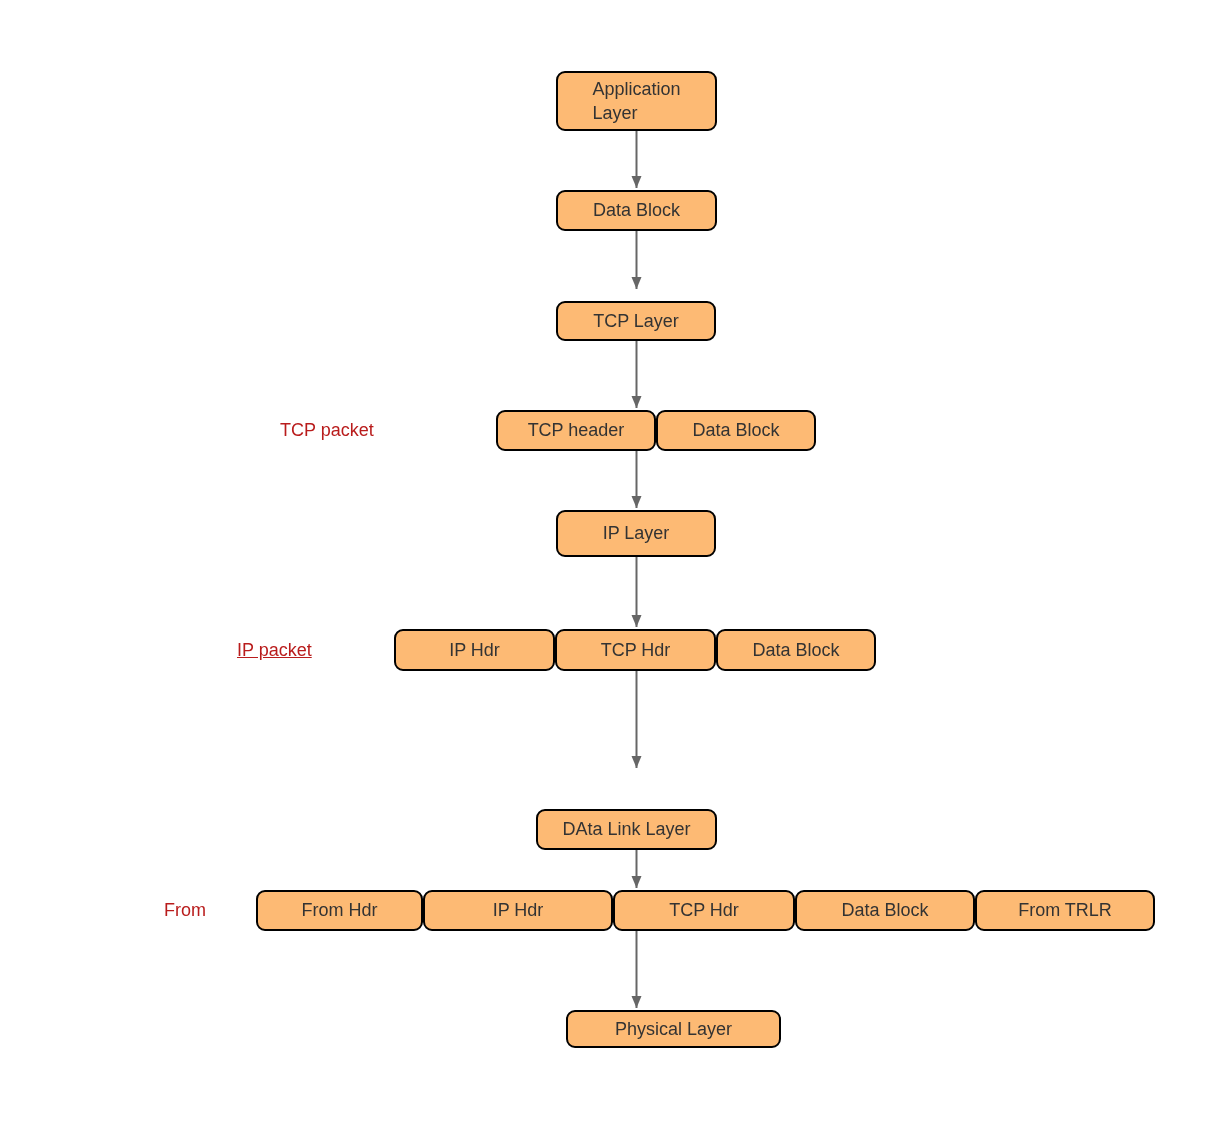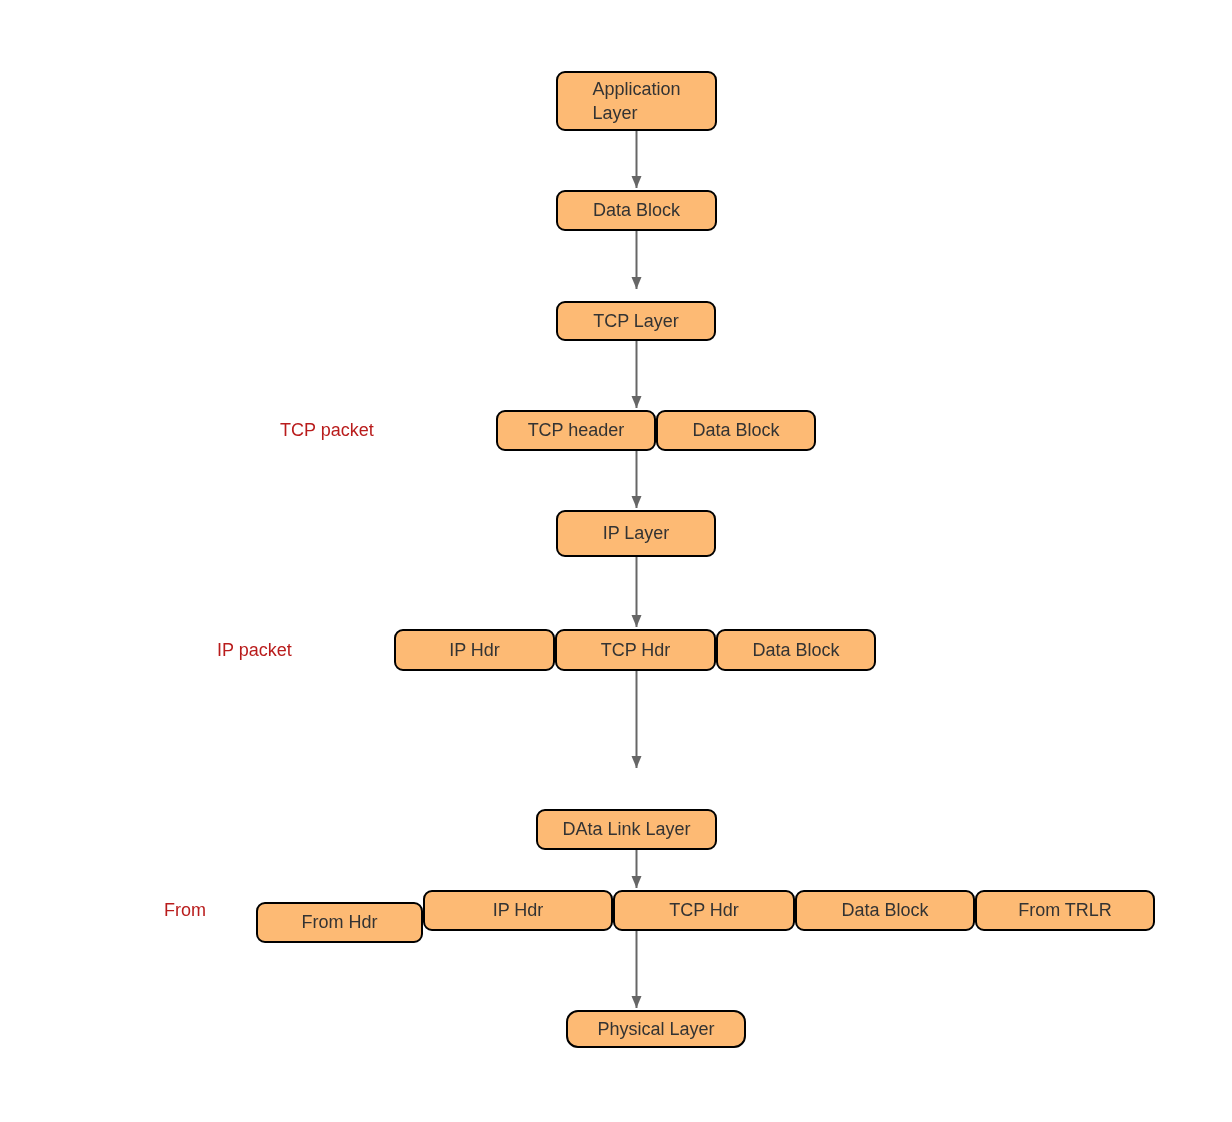--- a/index.html
+++ b/index.html
@@ -73,29 +73,29 @@
   <div class="node" style="left:556px; top:190px; width:161px; height:41px;">Data Block</div>
 
   <div class="node" style="left:556px; top:291px; width:160px; height:40px;margin-top:10px;">TCP Layer</div>
 
   <div class="flow-label" style="left:280px; top:410px; height:41px;">TCP packet</div>
   <div class="node" style="left:496px; top:410px; width:160px; height:41px;">TCP header</div>
   <div class="node" style="left:656px; top:410px; width:160px; height:41px;">Data Block</div>
 
   <div class="node" style="left:556px; top:510px; width:160px; height:47px;">IP Layer</div>
 
-  <div class="flow-label" style="left:217px; top:629px; height:42px;">IP packet</div>
+  <div class="flow-label" style="left:237px; top:629px; height:42px;text-decoration:underline;">IP packet</div>
   <div class="node" style="left:394px; top:629px; width:161px; height:42px;">IP Hdr</div>
   <div class="node" style="left:555px; top:629px; width:161px; height:42px;">TCP Hdr</div>
   <div class="node" style="left:716px; top:629px; width:160px; height:42px;">Data Block</div>
 
   <div class="node" style="left:536px; top:770px; width:181px; height:41px;margin-top:39px;">DAta Link Layer</div>
 
   <div class="flow-label" style="left:164px; top:890px; height:41px;">From</div>
-  <div class="node" style="left:256px; top:890px; width:167px; height:41px;margin-top:12px;">From Hdr</div>
+  <div class="node" style="left:256px; top:890px; width:167px; height:41px;">From Hdr</div>
   <div class="node" style="left:423px; top:890px; width:190px; height:41px;">IP Hdr</div>
   <div class="node" style="left:613px; top:890px; width:182px; height:41px;">TCP Hdr</div>
   <div class="node" style="left:795px; top:890px; width:180px; height:41px;">Data Block</div>
   <div class="node" style="left:975px; top:890px; width:180px; height:41px;">From TRLR</div>
 
-  <div class="node" style="left:566px; top:1010px; width:180px; height:38px;border-radius:12px;">Physical Layer</div>
+  <div class="node" style="left:566px; top:1010px; width:215px; height:38px;">Physical Layer</div>
 
 </div>
 
 </body></html>

